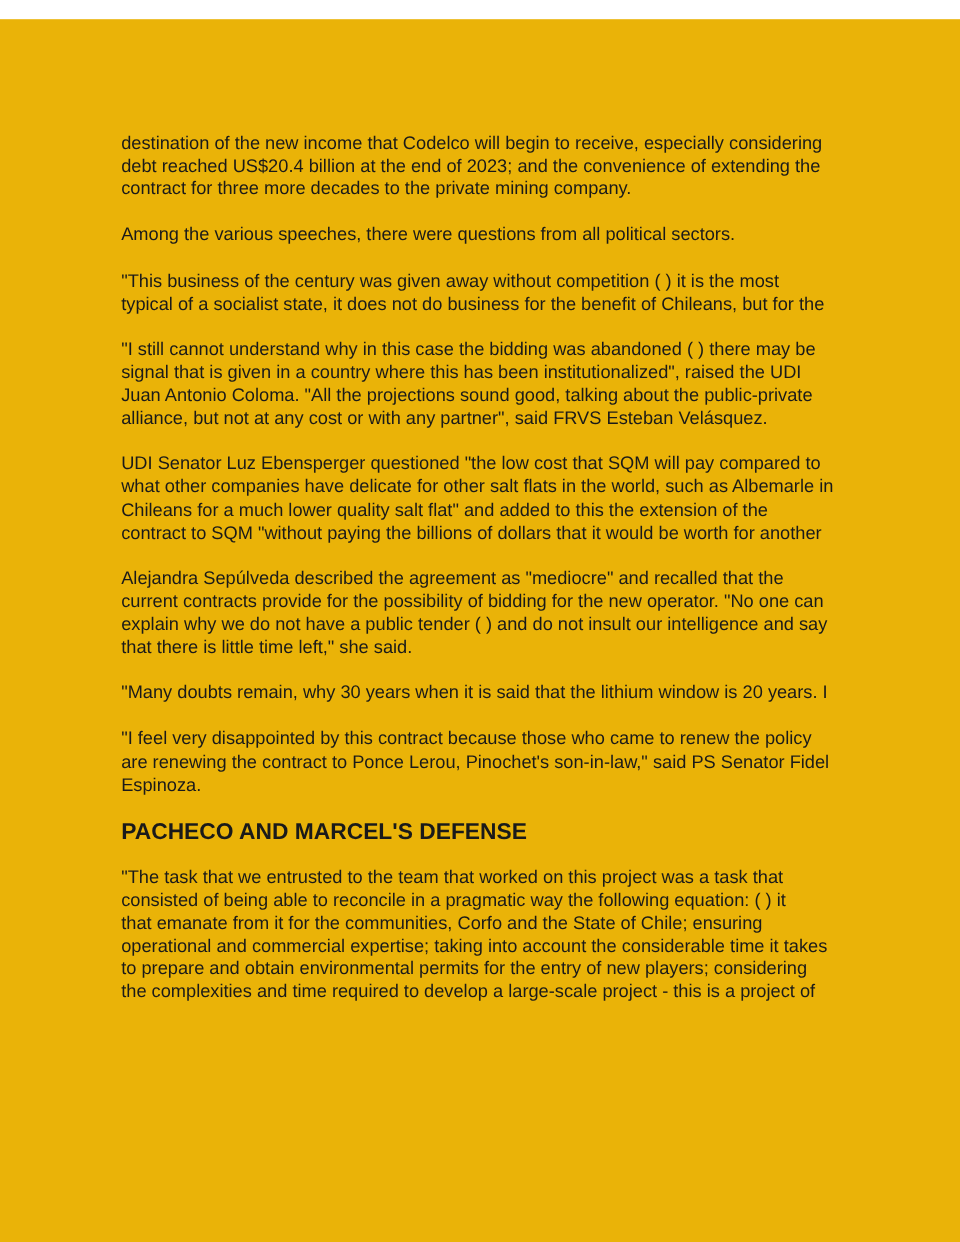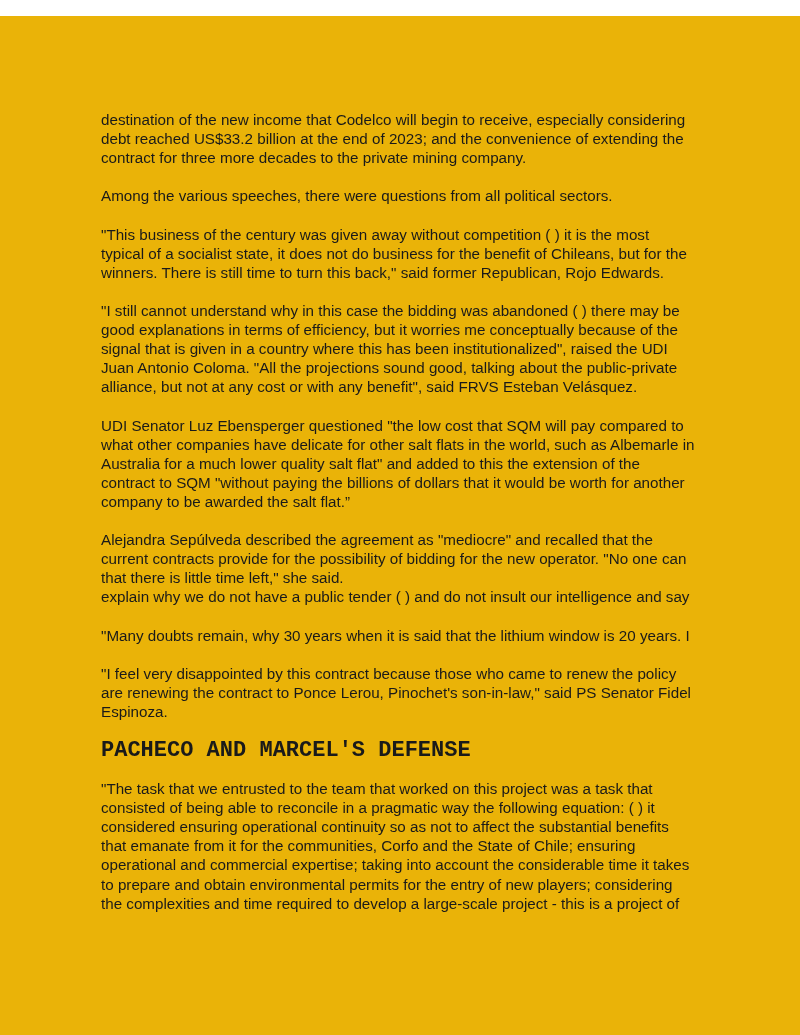--- a/index.html
+++ b/index.html
@@ -7,86 +7,82 @@
   .page {
     position: absolute; left: 0; top: 16px; width: 800px; height: 1035px; background: #eab308;
   }
   .content {
     position: absolute; left: 101px; top: 94px; width: 620px;
     font-family: "Liberation Sans", sans-serif; font-size: 15.2px; line-height: 19.1px; color: #1a1a1a;
   }
   .para { margin: 0 0 19.1px 0; }
   .line { display: block; white-space: nowrap; }
   h2.heading {
-    font-family: Liberation Mono, monospace; font-weight: bold; font-size: 22px;
+    font-family: Liberation Sans, sans-serif; font-weight: bold; font-size: 19px;
     line-height: 22px; margin: 7px 0 17px 0; color: #1a1a1a; letter-spacing: 0px;
   }
 </style>
 </head>
 <body>
 
 <div class="page">
   <div class="content">
 
     <p class="para">
       <span class="line">destination of the new income that Codelco will begin to receive, especially considering</span>
-      <span class="line">debt reached US$33.2 billion at the end of 2023; and the convenience of extending the</span>
+      <span class="line">debt reached US$20.4 billion at the end of 2023; and the convenience of extending the</span>
       <span class="line">contract for three more decades to the private mining company.</span>
     </p>
 
     <p class="para">
       <span class="line">Among the various speeches, there were questions from all political sectors.</span>
     </p>
 
     <p class="para">
       <span class="line">"This business of the century was given away without competition ( ) it is the most</span>
       <span class="line">typical of a socialist state, it does not do business for the benefit of Chileans, but for the</span>
-      <span class="line">winners. There is still time to turn this back," said former Republican, Rojo Edwards.</span>
     </p>
 
     <p class="para">
       <span class="line">"I still cannot understand why in this case the bidding was abandoned ( ) there may be</span>
-      <span class="line">good explanations in terms of efficiency, but it worries me conceptually because of the</span>
       <span class="line">signal that is given in a country where this has been institutionalized", raised the UDI</span>
       <span class="line">Juan Antonio Coloma. "All the projections sound good, talking about the public-private</span>
-      <span class="line">alliance, but not at any cost or with any benefit", said FRVS Esteban Velásquez.</span>
+      <span class="line">alliance, but not at any cost or with any partner", said FRVS Esteban Velásquez.</span>
     </p>
 
     <p class="para">
       <span class="line">UDI Senator Luz Ebensperger questioned "the low cost that SQM will pay compared to</span>
       <span class="line">what other companies have delicate for other salt flats in the world, such as Albemarle in</span>
-      <span class="line">Australia for a much lower quality salt flat" and added to this the extension of the</span>
+      <span class="line">Chileans for a much lower quality salt flat" and added to this the extension of the</span>
       <span class="line">contract to SQM "without paying the billions of dollars that it would be worth for another</span>
-      <span class="line">company to be awarded the salt flat.”</span>
     </p>
 
     <p class="para">
       <span class="line">Alejandra Sepúlveda described the agreement as "mediocre" and recalled that the</span>
       <span class="line">current contracts provide for the possibility of bidding for the new operator. "No one can</span>
+      <span class="line">explain why we do not have a public tender ( ) and do not insult our intelligence and say</span>
       <span class="line">that there is little time left," she said.</span>
-      <span class="line">explain why we do not have a public tender ( ) and do not insult our intelligence and say</span>
     </p>
 
     <p class="para">
       <span class="line">"Many doubts remain, why 30 years when it is said that the lithium window is 20 years. I</span>
     </p>
 
     <p class="para">
       <span class="line">"I feel very disappointed by this contract because those who came to renew the policy</span>
       <span class="line">are renewing the contract to Ponce Lerou, Pinochet's son-in-law," said PS Senator Fidel</span>
       <span class="line">Espinoza.</span>
     </p>
 
     <h2 class="heading">PACHECO AND MARCEL'S DEFENSE</h2>
 
 
     <p class="para">
       <span class="line">"The task that we entrusted to the team that worked on this project was a task that</span>
       <span class="line">consisted of being able to reconcile in a pragmatic way the following equation: ( ) it</span>
-      <span class="line">considered ensuring operational continuity so as not to affect the substantial benefits</span>
       <span class="line">that emanate from it for the communities, Corfo and the State of Chile; ensuring</span>
       <span class="line">operational and commercial expertise; taking into account the considerable time it takes</span>
       <span class="line">to prepare and obtain environmental permits for the entry of new players; considering</span>
       <span class="line">the complexities and time required to develop a large-scale project - this is a project of</span>
     </p>
 
   </div>
 </div>
 
 </body></html>

